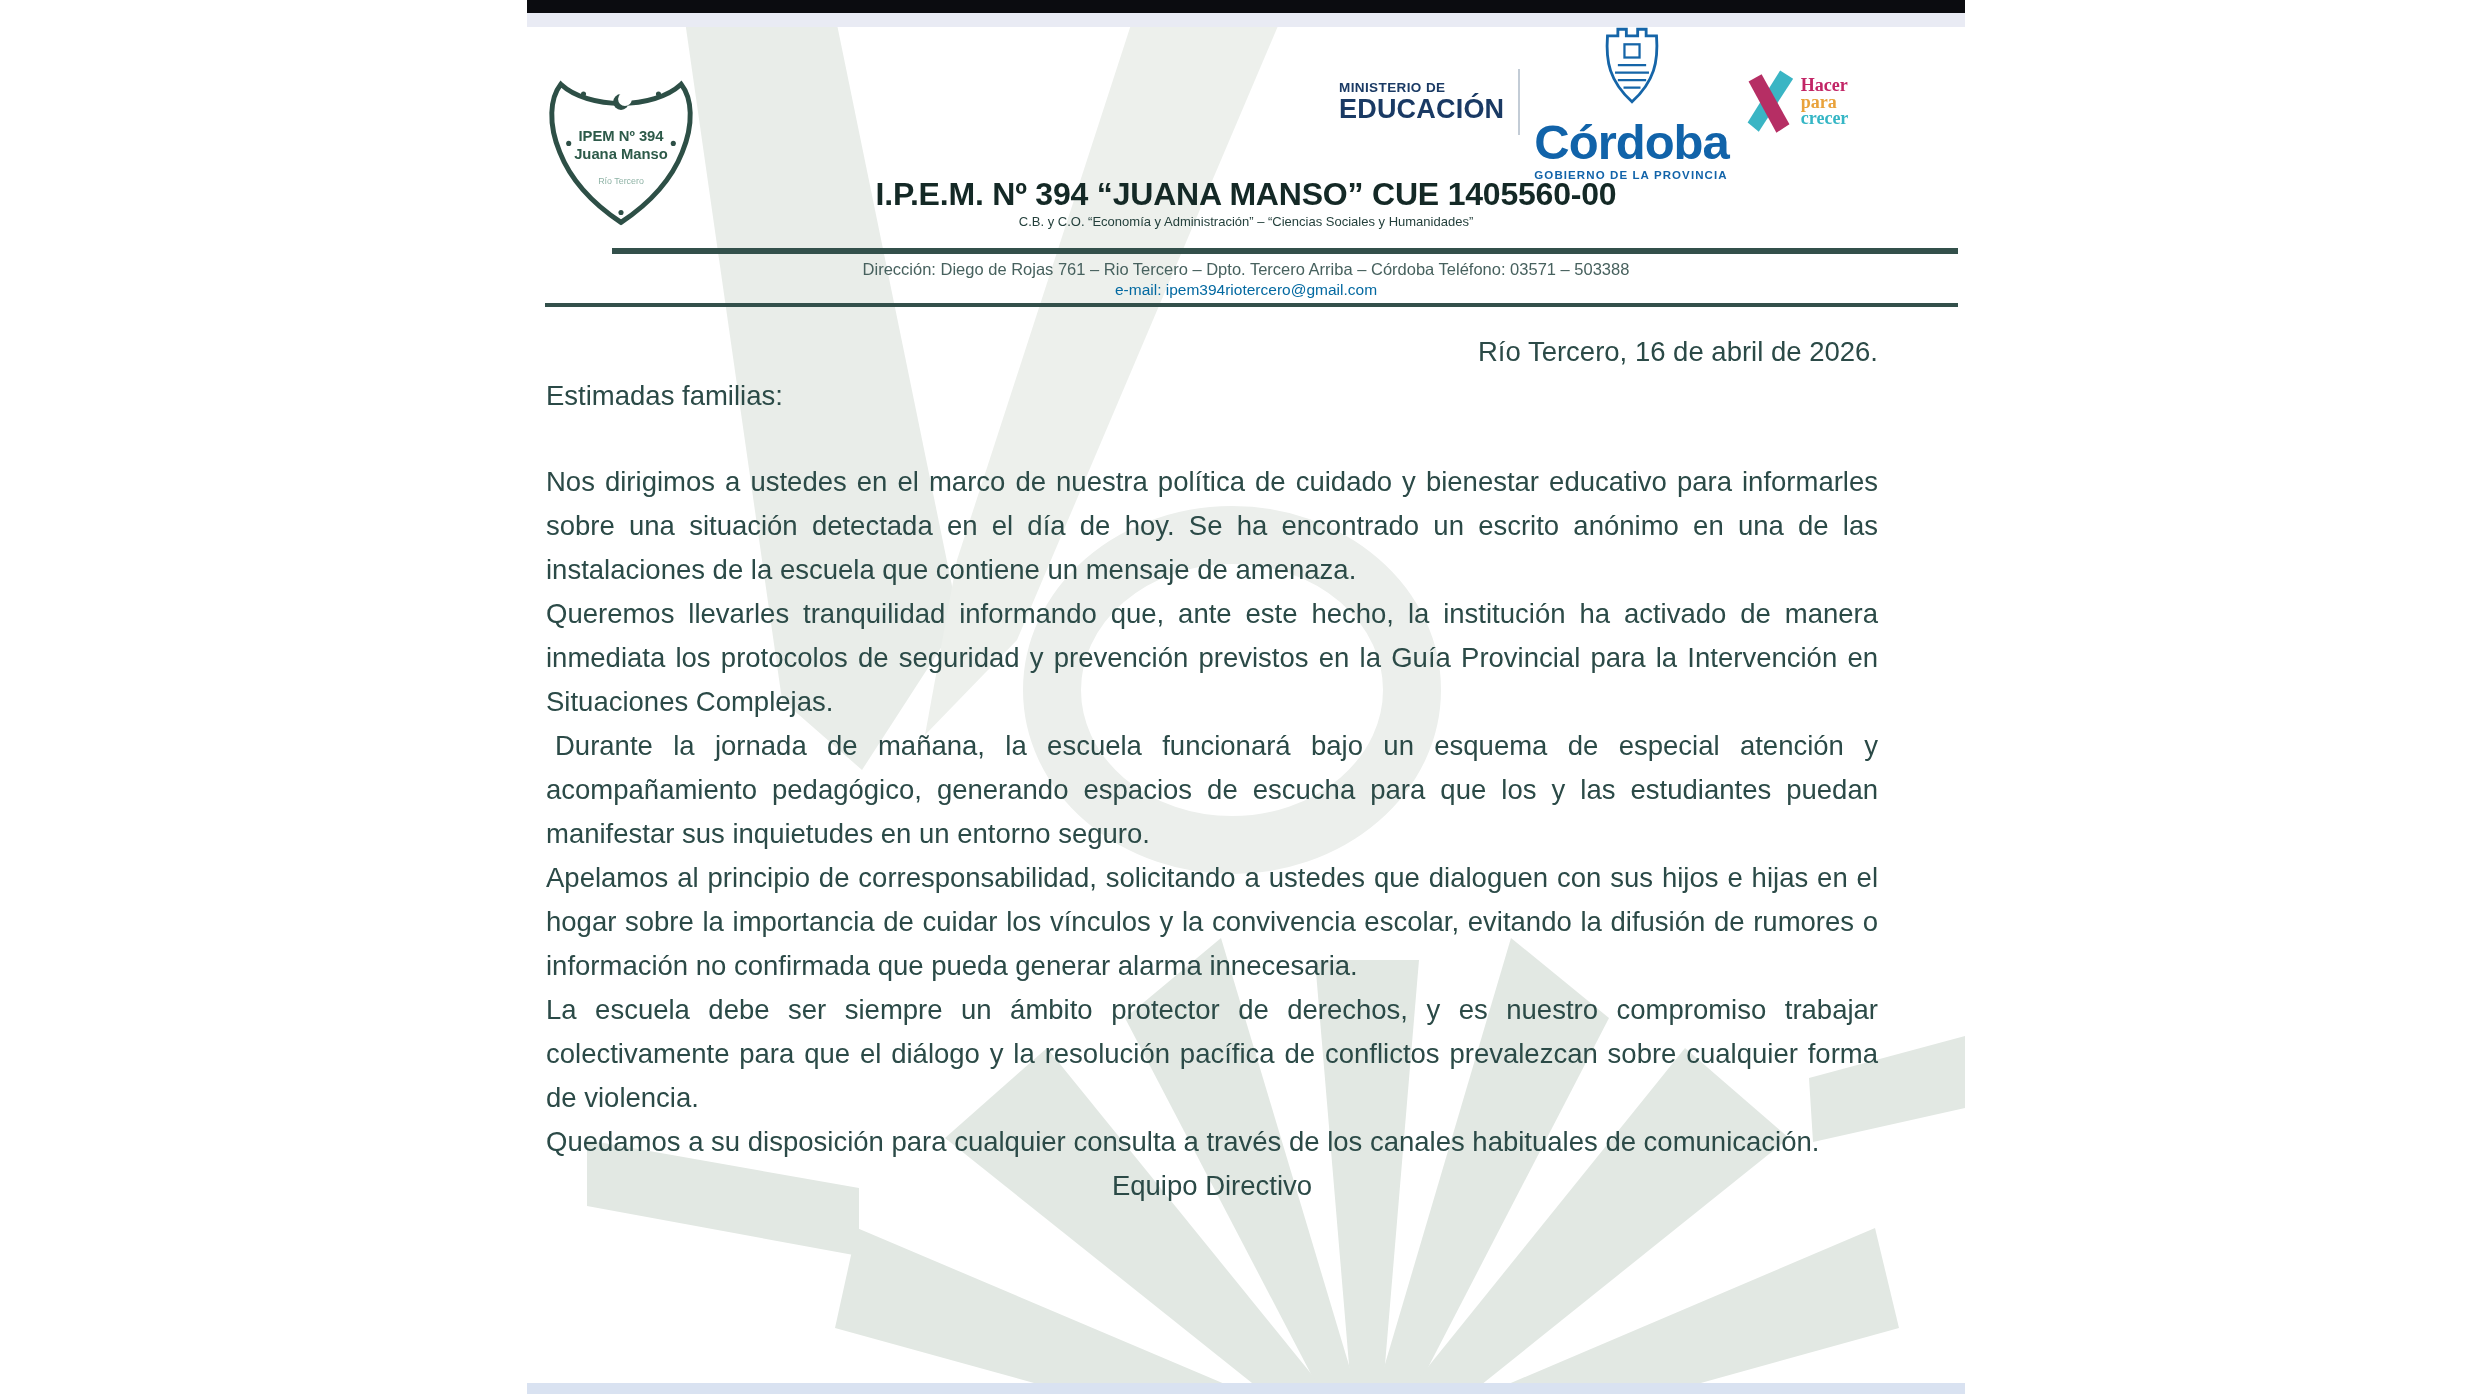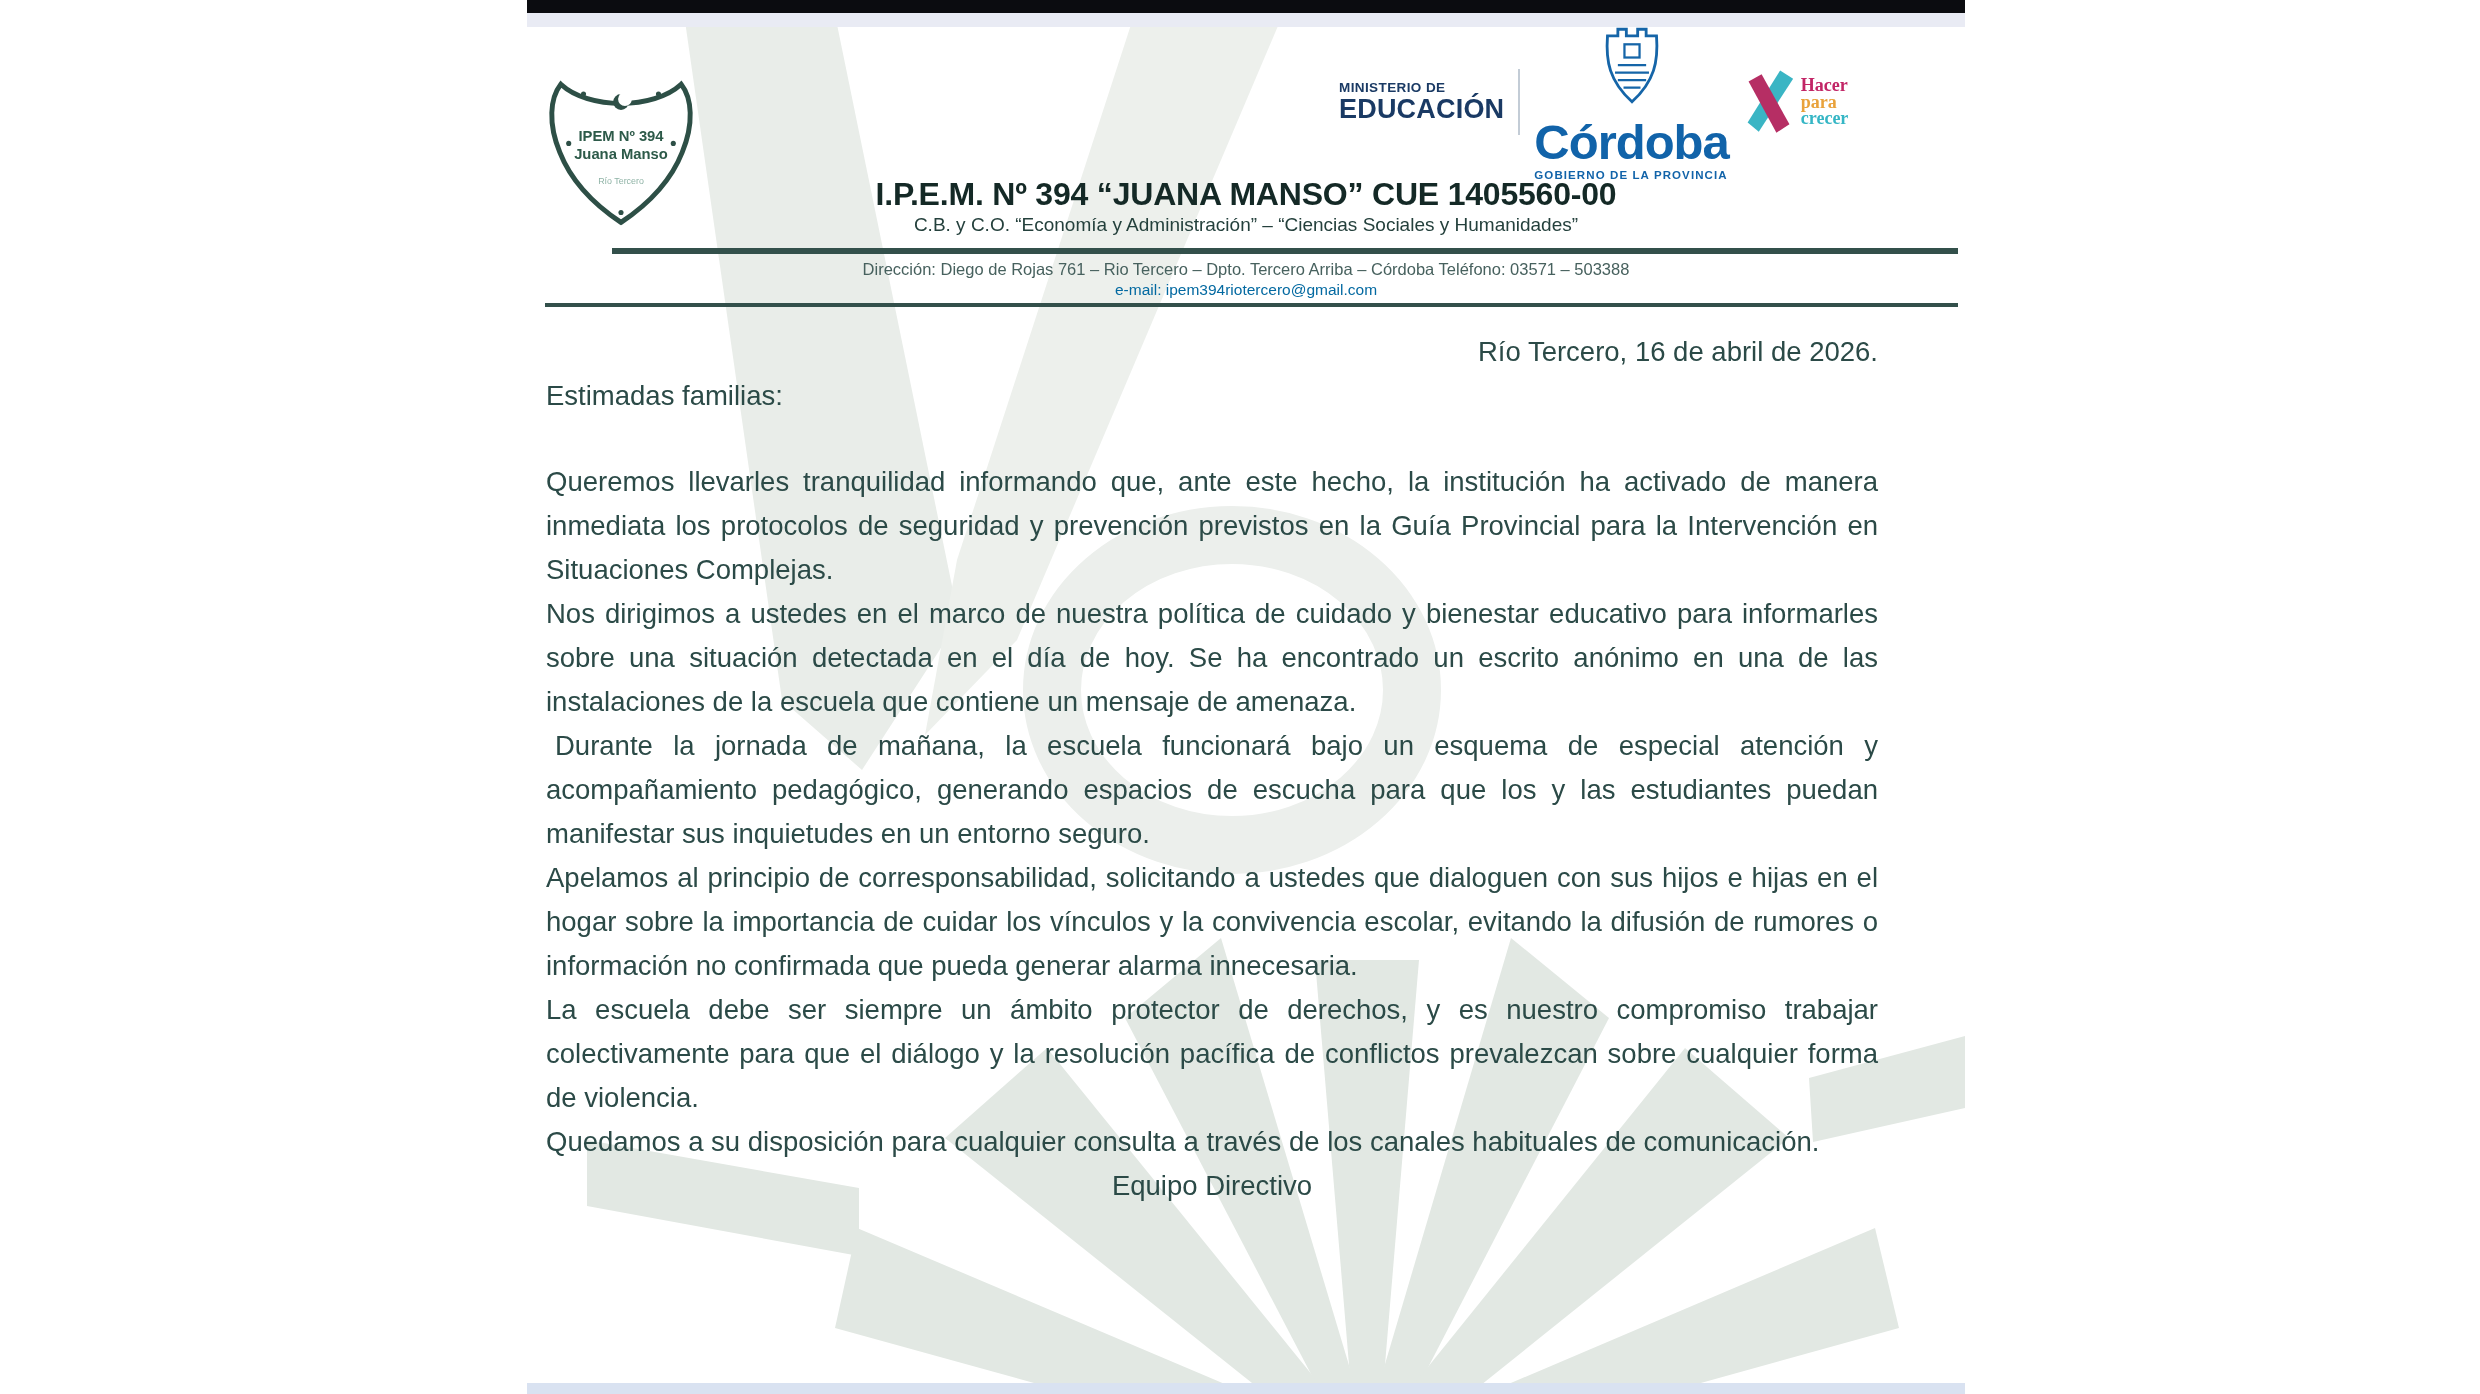--- a/index.html
+++ b/index.html
@@ -30,21 +30,21 @@
   .cordoba-text .sub{font-size:11.5px;font-weight:bold;letter-spacing:1.1px;margin-top:3px;}
   .hacer-block{display:flex;align-items:center;gap:6px;}
   .hacer-text{line-height:.92;font-weight:bold;font-size:18px;white-space:nowrap;font-family:Liberation Serif, serif;}
   .hacer-text .h1{color:#c22566;}
   .hacer-text .h2{color:#e9a23b;}
   .hacer-text .h3{color:#35b6c5;}
 
   .school-title{position:absolute;left:0;top:176px;width:100%;text-align:center;
     font-size:32px;font-weight:bold;color:#142926;letter-spacing:-.2px;}
   .school-subtitle{position:absolute;left:0;top:214px;width:100%;text-align:center;
-    font-size:19px;color:#24403c;}
+    font-size:13px;color:#24403c;}
   .rule-1{position:absolute;left:85px;top:248px;width:1346px;height:6px;background:#33504b;}
   .address-line{position:absolute;left:0;top:260px;width:100%;text-align:center;
     font-size:16.5px;color:#47615e;}
   .email-line{position:absolute;left:0;top:281px;width:100%;text-align:center;
     font-size:15.5px;color:#0369a1;}
   .rule-2{position:absolute;left:18px;top:303px;width:1413px;height:4px;background:#33504b;}
 
   
   .letter-body{position:absolute;left:19px;top:330px;width:1332px;color:#2b4a47;
     font-size:27.5px;line-height:44px;}
@@ -135,22 +135,22 @@
     <div class="school-subtitle">C.B. y C.O. “Economía y Administración” – “Ciencias Sociales y Humanidades”</div>
     <div class="rule-1"></div>
     <div class="address-line">Dirección: Diego de Rojas 761 – Rio Tercero – Dpto. Tercero Arriba – Córdoba Teléfono:  03571 – 503388</div>
     <div class="email-line">e-mail: ipem394riotercero@gmail.com</div>
     <div class="rule-2"></div>
 
     <div class="letter-body">
       <div class="date-line">Río Tercero, 16 de abril de 2026.</div>
       <div class="salutation">Estimadas familias:</div>
       <div class="gap"></div>
+      <p>Nos dirigimos a ustedes en el marco de nuestra política de cuidado y bienestar educativo para informarles sobre una situación detectada en el día de hoy. Se ha encontrado un escrito anónimo en una de las instalaciones de la escuela que contiene un mensaje de amenaza.</p>
       <p>Queremos llevarles tranquilidad informando que, ante este hecho, la institución ha activado de manera inmediata los protocolos de seguridad y prevención previstos en la Guía Provincial para la Intervención en Situaciones Complejas.</p>
-      <p>Nos dirigimos a ustedes en el marco de nuestra política de cuidado y bienestar educativo para informarles sobre una situación detectada en el día de hoy. Se ha encontrado un escrito anónimo en una de las instalaciones de la escuela que contiene un mensaje de amenaza.</p>
       <p class="indent-sm">Durante la jornada de mañana, la escuela funcionará bajo un esquema de especial atención y acompañamiento pedagógico, generando espacios de escucha para que los y las estudiantes puedan manifestar sus inquietudes en un entorno seguro.</p>
       <p>Apelamos al principio de corresponsabilidad, solicitando a ustedes que dialoguen con sus hijos e hijas en el hogar sobre la importancia de cuidar los vínculos y la convivencia escolar, evitando la difusión de rumores o información no confirmada que pueda generar alarma innecesaria.</p>
       <p>La escuela debe ser siempre un ámbito protector de derechos, y es nuestro compromiso trabajar colectivamente para que el diálogo y la resolución pacífica de conflictos prevalezcan sobre cualquier forma de violencia.</p>
       <p>Quedamos a su disposición para cualquier consulta a través de los canales habituales de comunicación.</p>
       <div class="signature">Equipo Directivo</div>
     </div>
 
   </div>
 </div>
 

